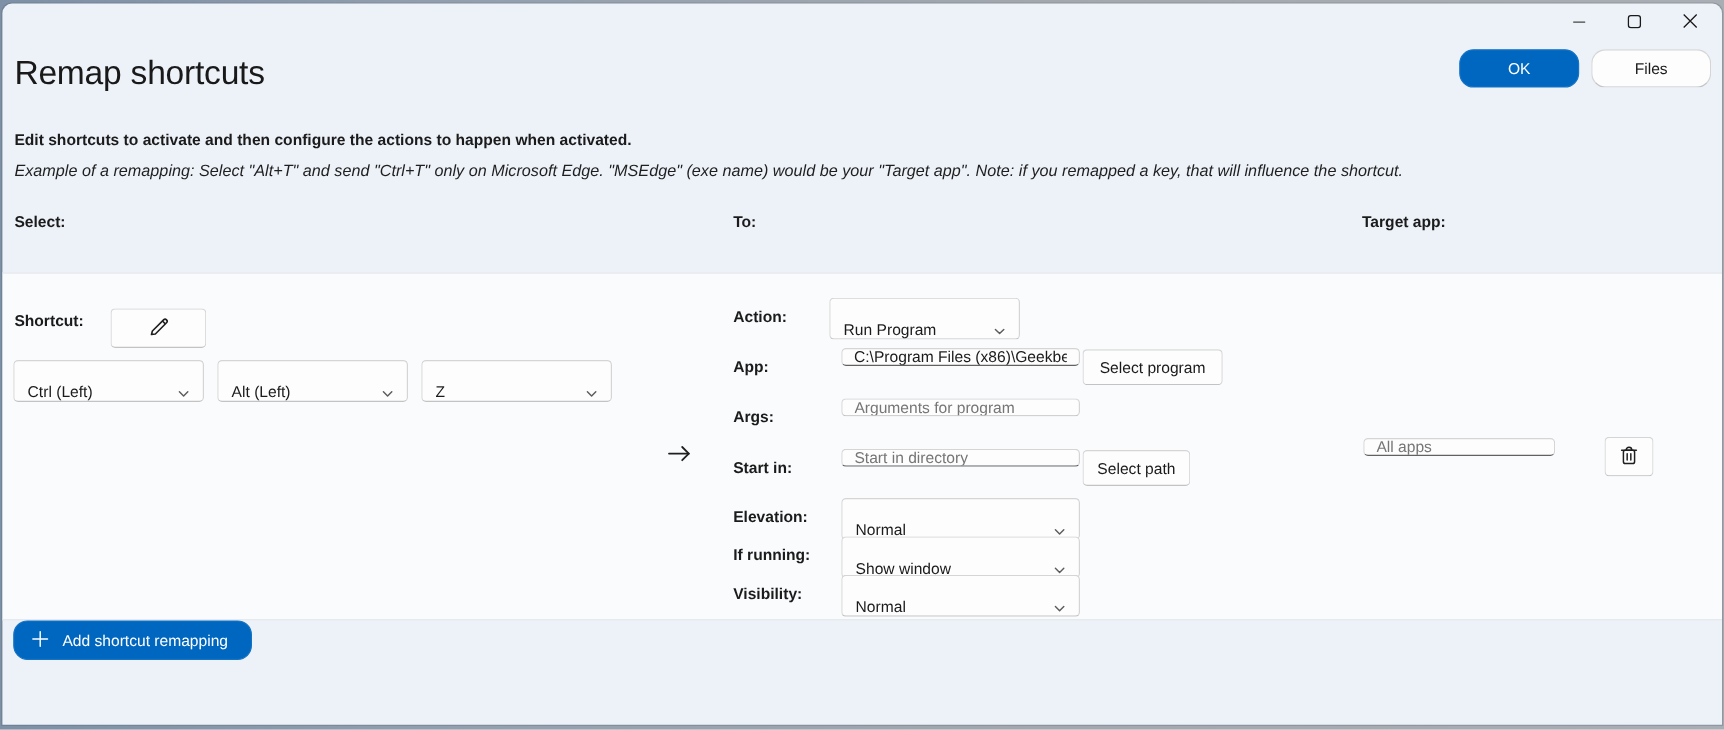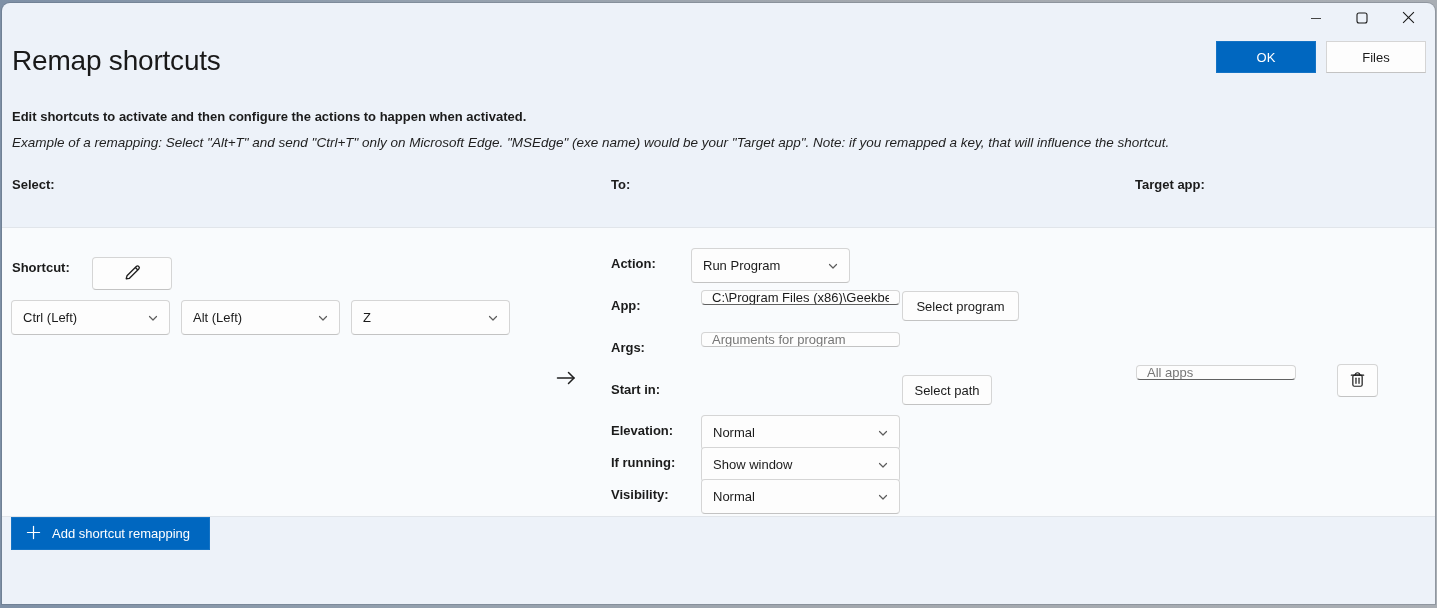--- a/index.html
+++ b/index.html
@@ -25,21 +25,21 @@
     width:46px; height:28px; background:transparent; border:none;
     display:flex; align-items:center; justify-content:center; cursor:pointer;
   }
   
   .page-title {
     position:absolute; left:10px; top:42px;
     font-size:28px; font-weight:400; letter-spacing:-0.2px; color:#191919;
   }
   .btn {
     font-family:"Liberation Sans",sans-serif;
-    font-size:13px; height:32px; border-radius:0; cursor:pointer;
+    font-size:13px; height:32px; border-radius:12px; cursor:pointer;
     display:flex; align-items:center; justify-content:center;
   }
   .btn.white {
     background:#fdfdfd; border:1px solid #d5d5d5; border-bottom-color:#c3c3c3; color:#1b1b1b;
   }
   .btn.accent {
     background:#0067C0; border:1px solid #1473c5; color:#ffffff;
   }
   .ok-btn { position:absolute; top:38px; right:119px; width:100px; }
   .cancel-btn { position:absolute; top:38px; right:9px; width:100px; }
@@ -63,21 +63,21 @@
   }
   .flabel { position:absolute; font-size:13px; font-weight:700; color:#1b1b1b; white-space:nowrap; }
   
   .dd, .tbox, .wbtn {
     position:absolute; background:#fdfdfd; border:1px solid #d5d5d5;
     border-radius:4px; font-size:13px; color:#1b1b1b;
     font-family:"Liberation Sans",sans-serif;
   }
   .dd {
     border-bottom-color:#c3c3c3; height:35px;
-    display:flex; align-items:center; justify-content:space-between;
+    display:flex; align-items:flex-end; justify-content:space-between;
     padding:0 10px 0 11px; cursor:pointer;
   }
   .dd .dd-chevron { display:flex; }
   .tbox {
     height:15px; border-bottom-color:#616161; padding:0 10px;
   }
   .tbox::placeholder { color:#767676; opacity:1; }
   .wbtn {
     border-bottom-color:#c3c3c3; cursor:pointer;
     display:flex; align-items:center; justify-content:center;
@@ -186,20 +186,21 @@
     </div>
 
     <span class="flabel" style="left:609px; top:70px;">App:</span>
     <input class="tbox" style="left: 699px; top: 62px; width: 199px;" value="C:\Program Files (x86)\Geekbe">
     <button class="wbtn" style="left:900px; top:63px; width:117px; height:30px;">Select program</button>
 
     <span class="flabel" style="left:609px; top:112px;">Args:</span>
     <input class="tbox" style="left: 699px; top: 104px; width: 199px; border-bottom-color: rgb(195, 195, 195);" placeholder="Arguments for program">
 
     <span class="flabel" style="left:609px; top:154px;">Start in:</span>
+    <input class="tbox" style="left: 699px; top: 146px; width: 199px;" placeholder="Start in directory">
     <button class="wbtn" style="left:900px; top:147px; width:90px; height:30px;">Select path</button>
 
     <span class="flabel" style="left:609px; top:195px;">Elevation:</span>
     <div class="dd" style="left:699px; top:187px; width:199px;">
       <span>Normal</span>
       <span class="dd-chevron">
         <svg width="12" height="12" viewBox="0 0 12 12">
             <path d="M2.5 4.5 L6 8 L9.5 4.5" stroke="#5c5c5c" stroke-width="1.2" fill="none" stroke-linecap="round" stroke-linejoin="round"></path>
           </svg>
       </span>

